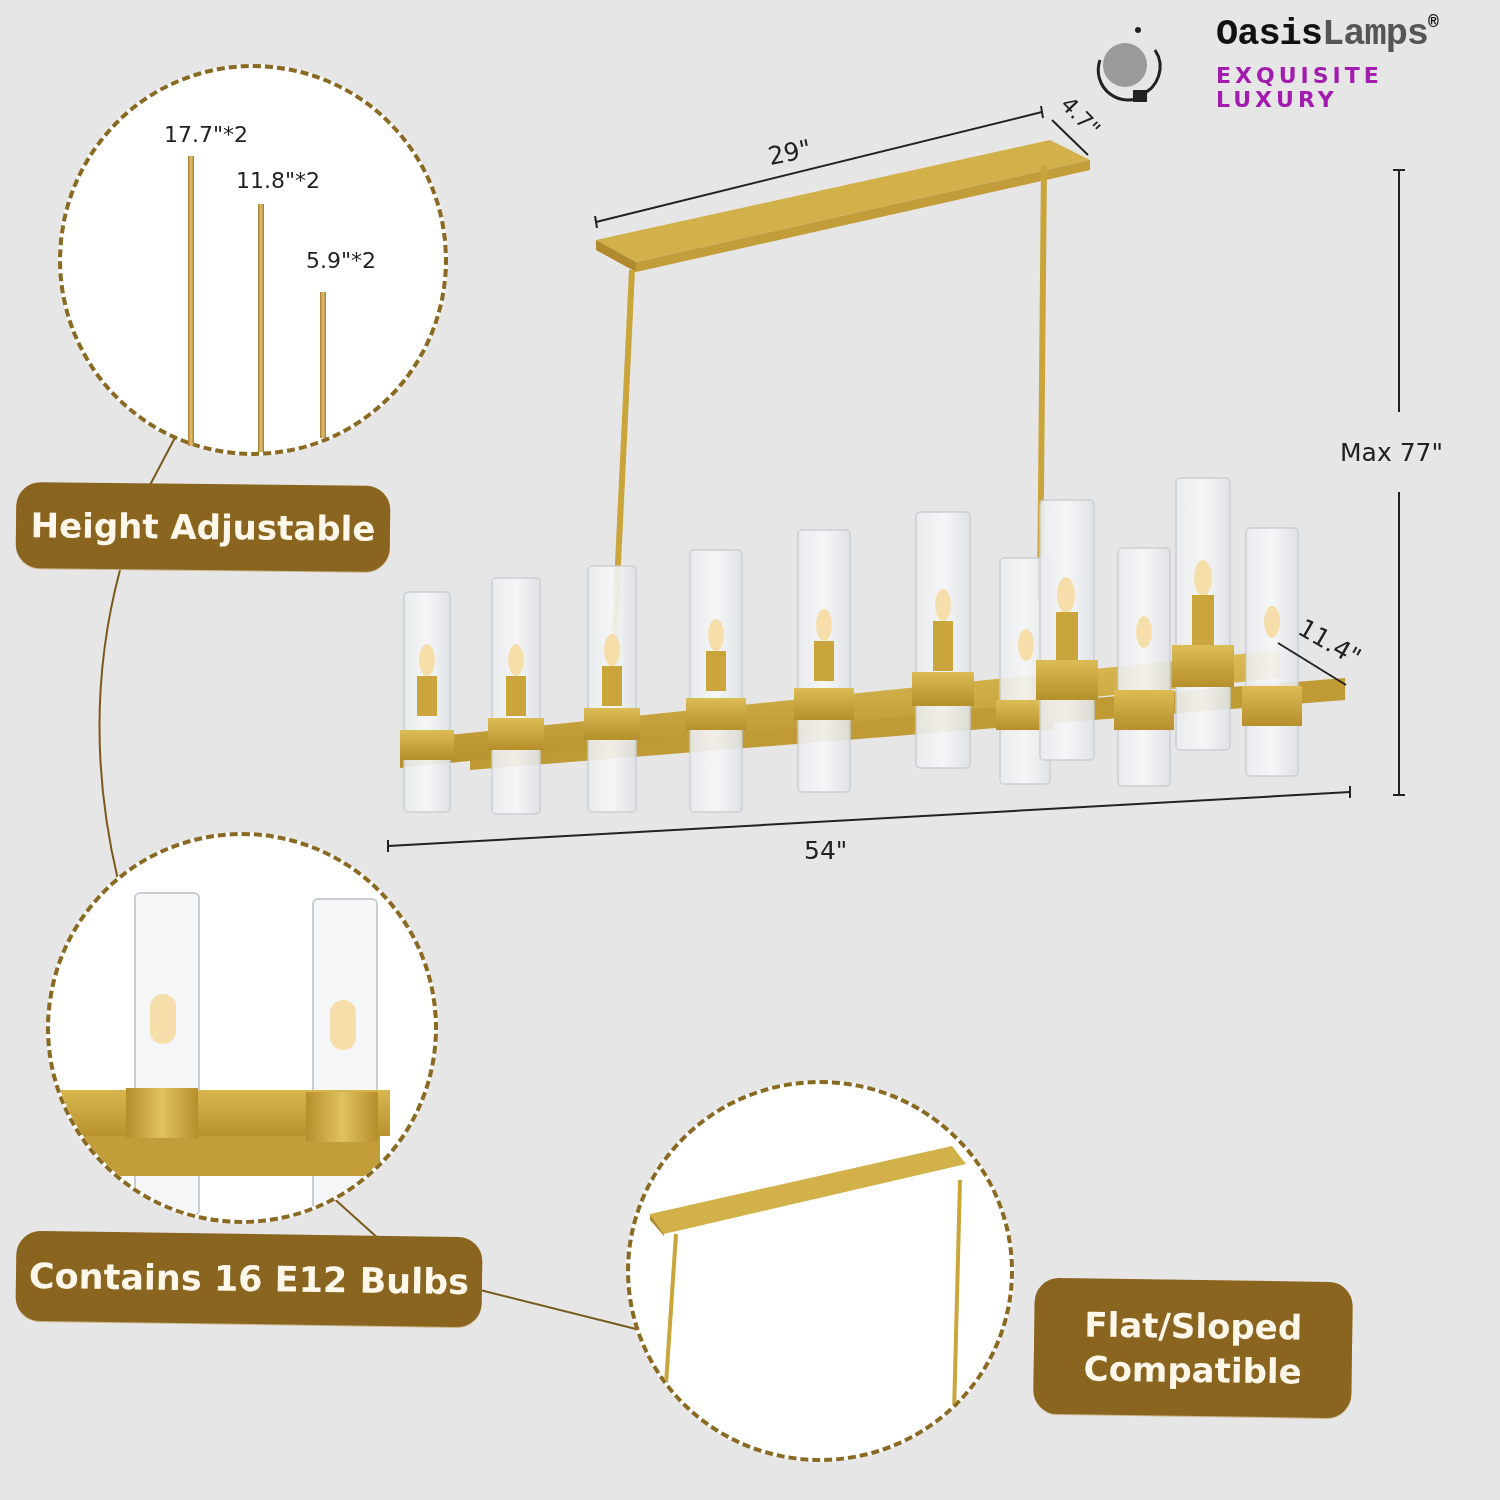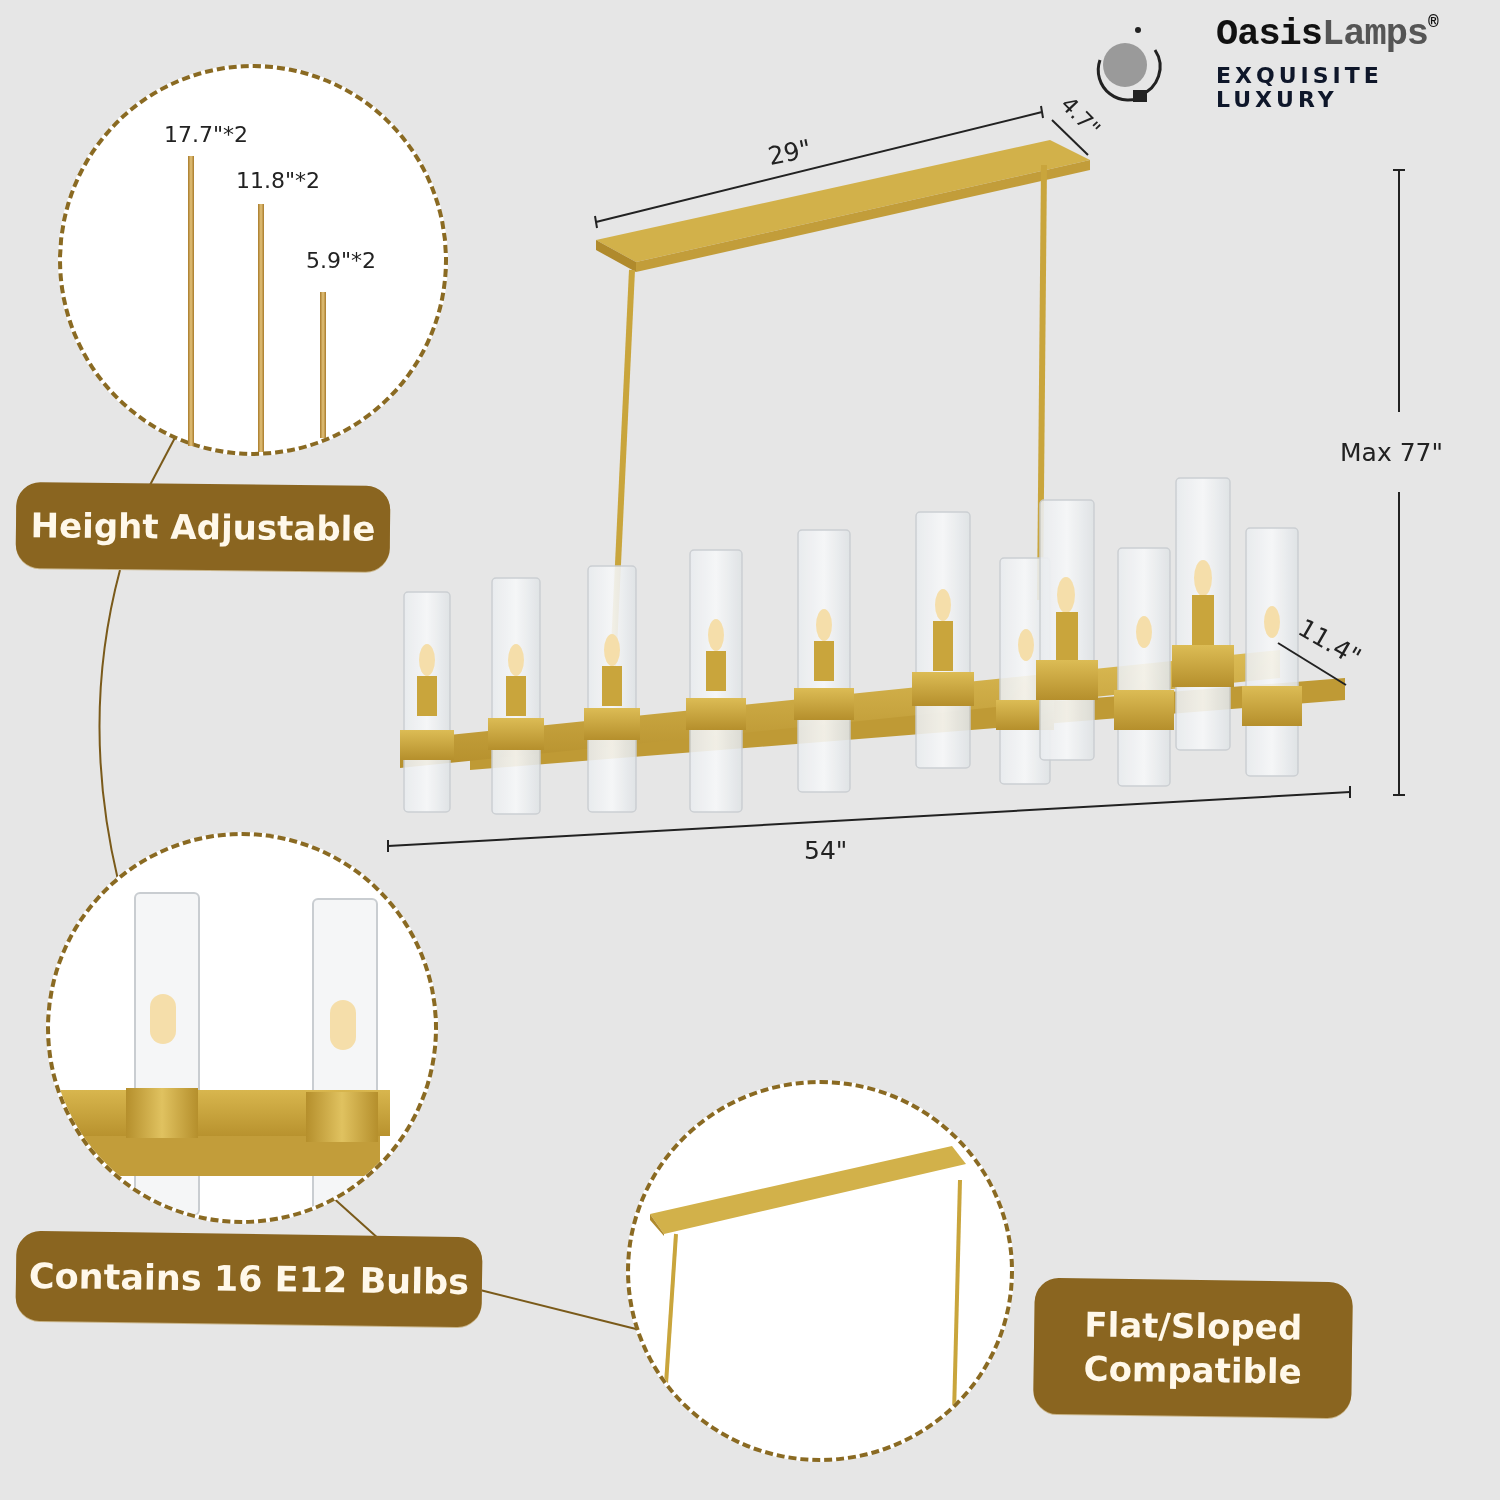--- a/index.html
+++ b/index.html
@@ -4,21 +4,21 @@
 <style>
   html,body{margin:0;padding:0;}
   body{width:1500px;height:1500px;position:relative;overflow:hidden;background:#e6e6e6;font-family:"DejaVu Sans",sans-serif;}
   .abs{position:absolute;}
   .circle{position:absolute;border-radius:50%;background:#fff;border:4px dashed #8a6a22;box-sizing:border-box;}
   .badge{position:absolute;background:#8a6520;color:#fff8ea;border-radius:24px;font-family:"DejaVu Sans",sans-serif;font-weight:bold;display:flex;align-items:center;justify-content:center;text-align:center;box-shadow:0 1px 0 #c9b58a;}
   .dim{position:absolute;font-family:"DejaVu Sans",sans-serif;color:#222;font-size:25px;white-space:nowrap;}
   .logo-name{position:absolute;left:1216px;top:6px;font-family:Liberation Mono, monospace;font-weight:bold;font-size:37px;letter-spacing:-1px;color:#111;white-space:nowrap;margin-top:7px;}
   .logo-name .lamps{color:#555;}
   .logo-name sup{font-size:18px;position:relative;top:-4px;}
-  .logo-tag{position:absolute;left:1216px;top:64px;font-family:"DejaVu Sans",sans-serif;font-weight:bold;font-size:22px;letter-spacing:4px;line-height:24px;color:#0f172a;}
+  .logo-tag{position:absolute;left:1216px;top:64px;font-family:"DejaVu Sans",sans-serif;font-weight:bold;font-size:22px;letter-spacing:4px;line-height:24px;color:#a21caf;}
   svg{position:absolute;left:0;top:0;}
 </style>
 </head>
 <body>
 
 <svg width="1500" height="1500">
   <defs>
     <linearGradient id="gold" x1="0" y1="0" x2="0" y2="1">
       <stop offset="0" stop-color="#dcbc55"></stop>
       <stop offset="1" stop-color="#b58f2c"></stop>

